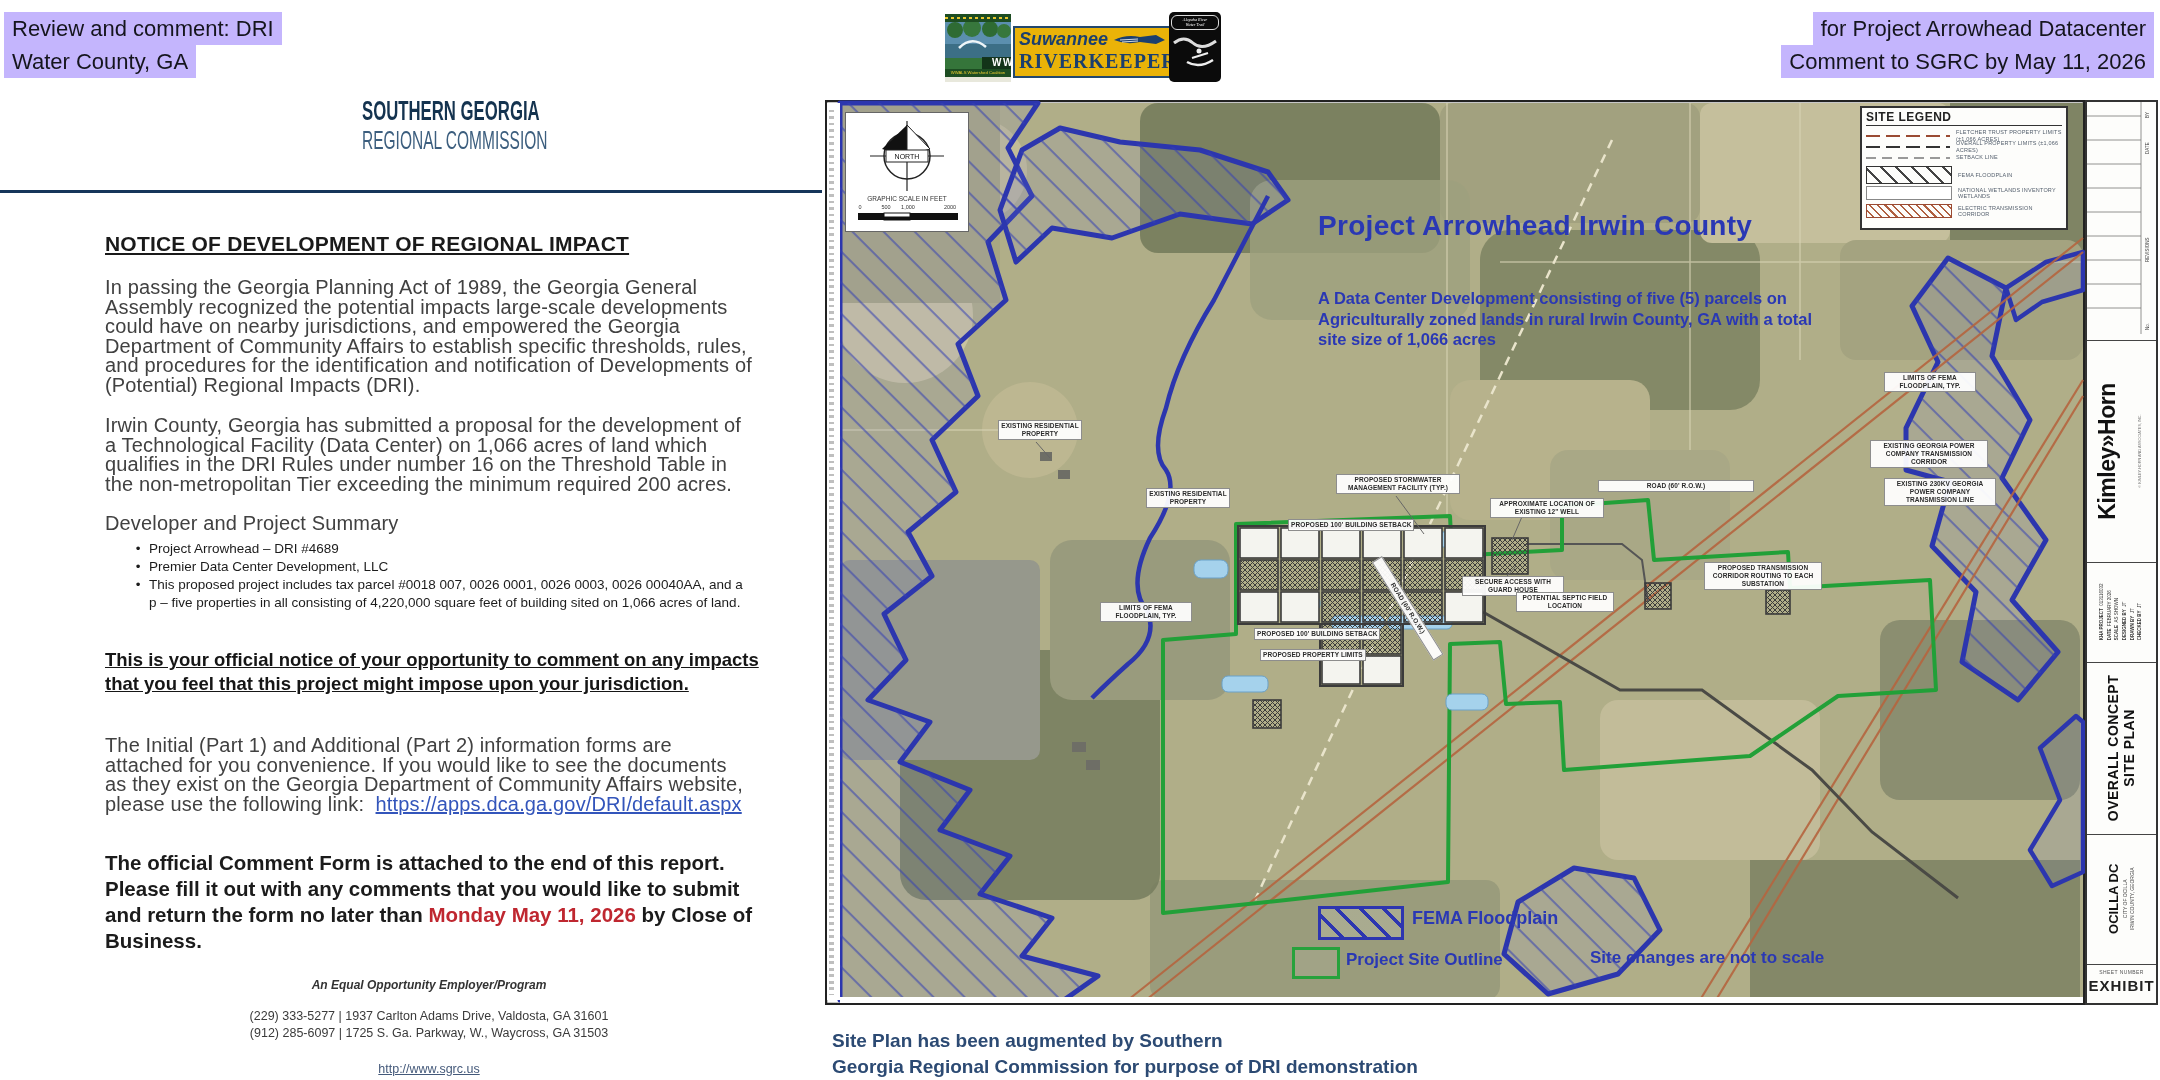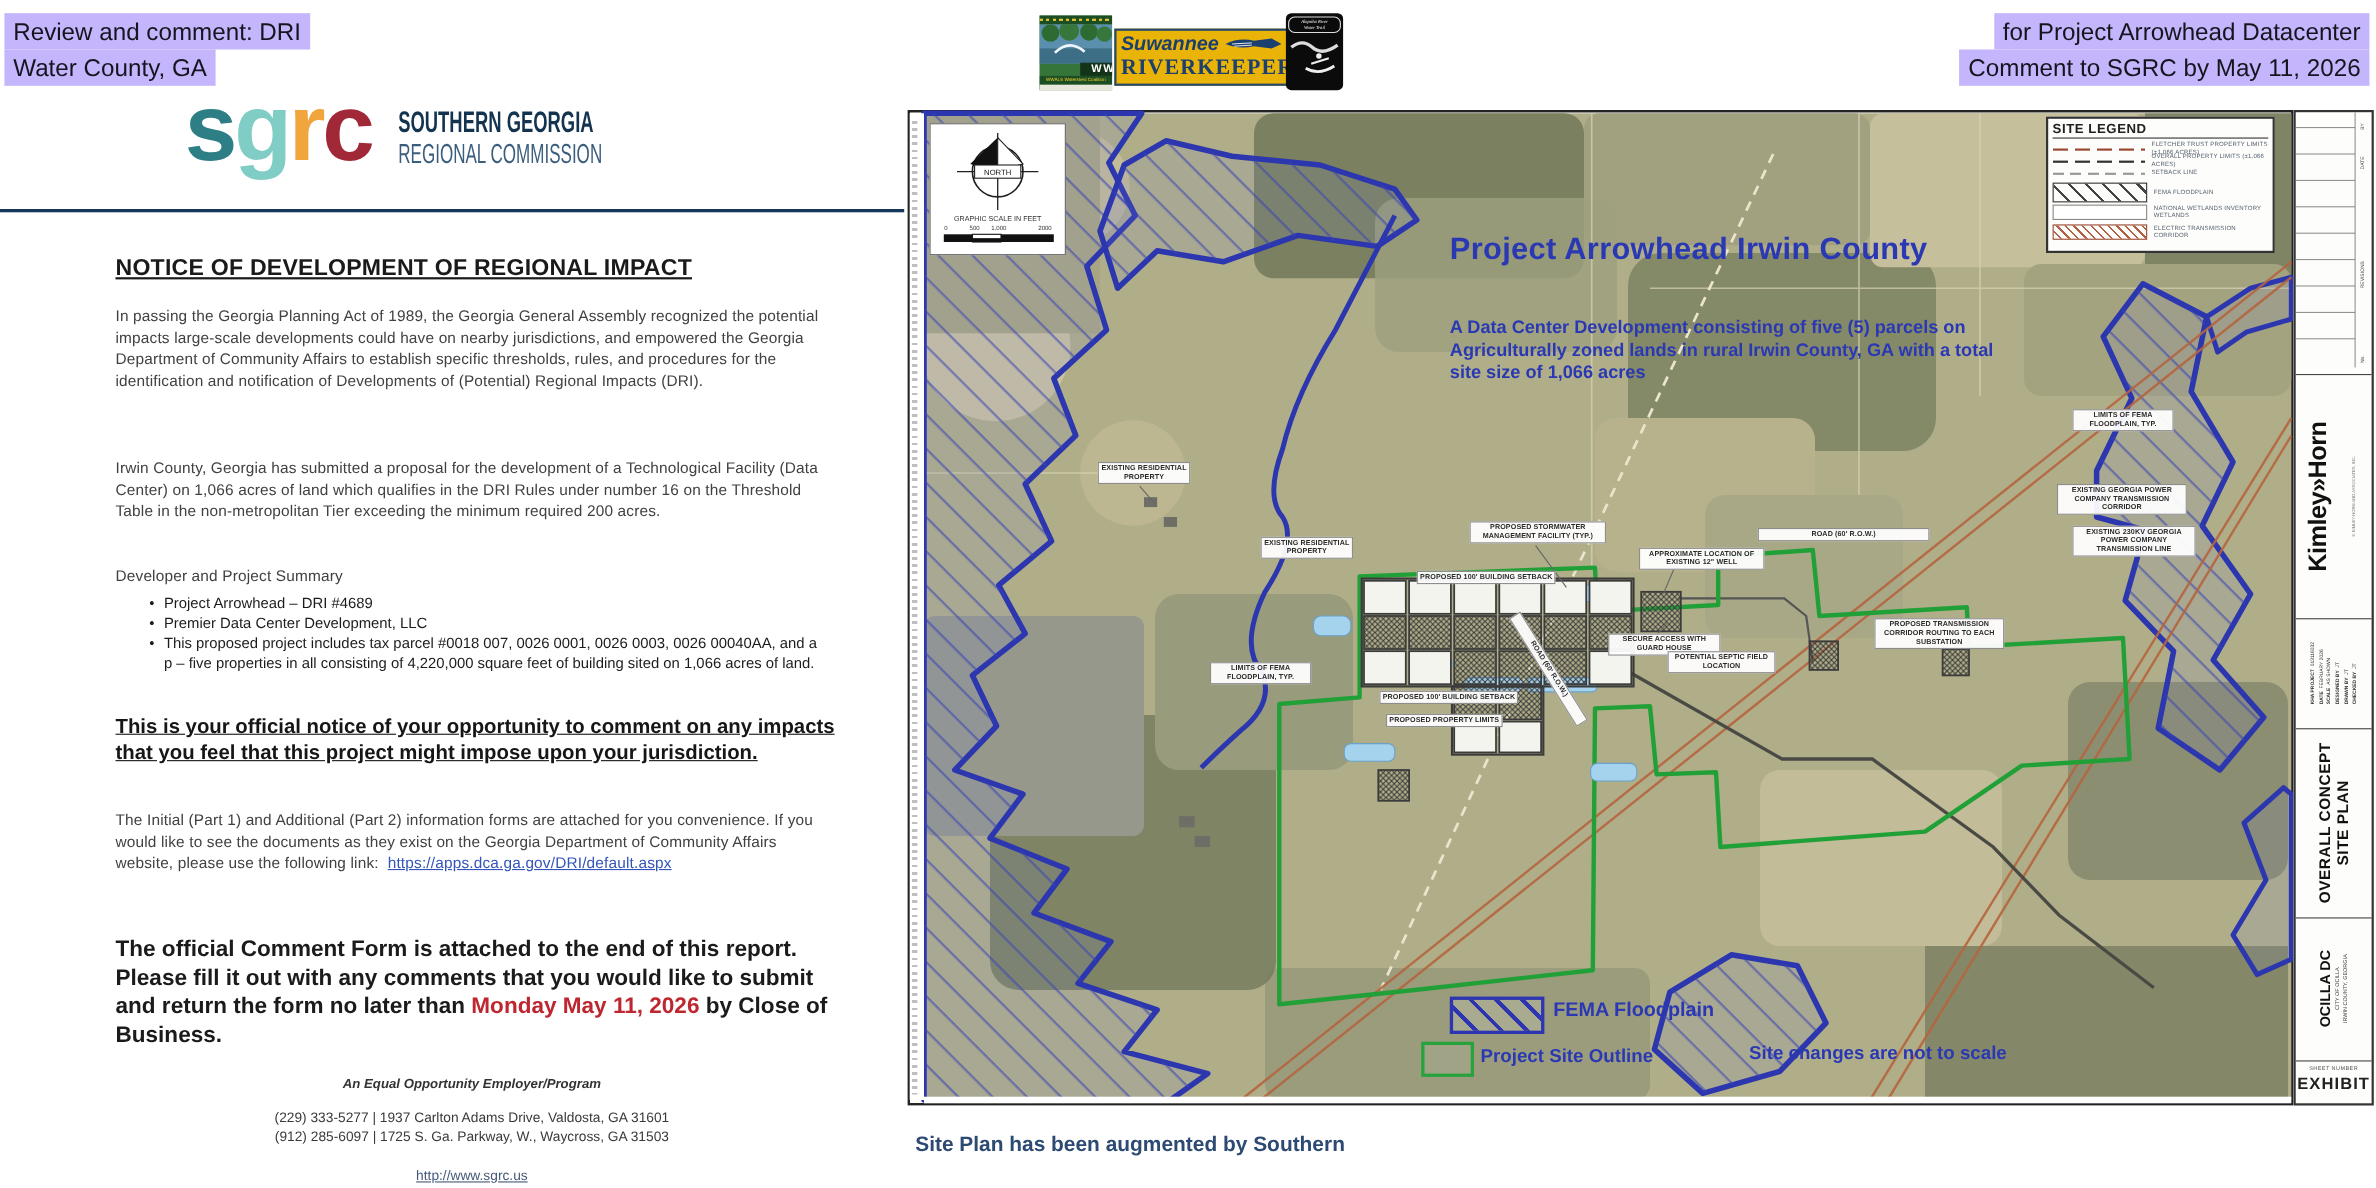--- a/index.html
+++ b/index.html
@@ -1,20 +1,20 @@
 <!DOCTYPE html>
 <html><head>
 <meta charset="utf-8">
 <style>
   html,body{margin:0;padding:0;background:#fff;}
   #page{position:relative;width:2160px;height:1080px;background:#fff;overflow:hidden;
         font-family:"Liberation Sans",sans-serif;}
   .abs{position:absolute;}
   .hl{background:#c4b5fd;padding:1px 8px;display:inline-block;color:#15151d;}
-  .doc{color:#414141;font-size:14px;line-height:19.5px;letter-spacing:.15px;}
+  .doc{color:#414141;font-size:20px;line-height:19.5px;letter-spacing:.15px;}
   .callout{position:absolute;background:rgba(255,255,255,.94);border:1px solid #8d8d8d;
            color:#2b2b2b;font:600 6.5px/1.25 "Liberation Sans",sans-serif;text-transform:uppercase;
            text-align:center;padding:1px 2px;letter-spacing:.1px;z-index:6;}
   .bluebold{color:#2a38b4;font-weight:bold;}
   .sl-label{font:500 5.5px/1.15 "Liberation Sans",sans-serif;color:#55606e;letter-spacing:.2px;text-transform:uppercase;}
   .tb-divider{position:absolute;left:0;width:100%;border-top:1.5px solid #444;}
   .rot{transform:rotate(-90deg);white-space:nowrap;}
   .leader{stroke:#666;stroke-width:1;}
 </style>
 </head>
@@ -72,25 +72,20 @@
       </div>
       <svg width="52" height="40" style="margin-top:1px;">
         <path d="M5,12 Q15,4 24,12 T47,10" stroke="#ddd" stroke-width="3" fill="none"></path>
         <circle cx="30" cy="20" r="2.5" fill="#eee"></circle>
         <line x1="23" y1="27" x2="39" y2="22" stroke="#eee" stroke-width="2"></line>
         <path d="M18,31 Q30,38 44,29" stroke="#eee" stroke-width="2.5" fill="none"></path>
       </svg>
     </div>
   </div>
 
-  <div class="abs" style="left:168px;top:76px;height:90px;">
-    <span style="font:bold 86px/80px 'Liberation Sans',sans-serif;letter-spacing:-3px;">
-      <span style="color:#2e7e86;">s</span><span style="color:#7fcdc4;">g</span><span style="color:#f0a63c;">r</span><span style="color:#a02837;">c</span>
-    </span>
-  </div>
   <div class="abs" style="left:362px;top:96px;">
     <div style="font:bold 27px/30px 'Liberation Sans',sans-serif;color:#14334f;transform:scaleX(.62);transform-origin:left;white-space:nowrap;">SOUTHERN GEORGIA</div>
     <div style="font:400 25px/28px 'Liberation Sans',sans-serif;color:#3c5e7e;transform:scaleX(.62);transform-origin:left;white-space:nowrap;">REGIONAL COMMISSION</div>
   </div>
   <div class="abs" style="left:0;top:190px;width:822px;height:3px;background:#16355a;"></div>
 
   <div class="abs" style="left:105px;top:232px;font:bold 21px 'Liberation Sans',sans-serif;color:#1a1a1a;text-decoration:underline;letter-spacing:.2px;">NOTICE OF DEVELOPMENT OF REGIONAL IMPACT</div>
 
   <div class="abs doc" style="left:105px;top:278px;width:648px;">In passing the Georgia Planning Act of 1989, the Georgia General Assembly recognized the potential impacts large-scale developments could have on nearby jurisdictions, and empowered the Georgia Department of Community Affairs to establish specific thresholds, rules, and procedures for the identification and notification of Developments of (Potential) Regional Impacts (DRI).</div>
 
@@ -404,15 +399,16 @@
     <div class="tb-divider" style="top:862px;"></div>
 
     <div class="abs" style="left:0;top:862px;width:69px;height:39px;text-align:center;">
       <div style="font:5px 'Liberation Sans',sans-serif;color:#555;margin-top:5px;letter-spacing:.4px;">SHEET NUMBER</div>
       <div style="font:bold 15px 'Liberation Sans',sans-serif;color:#222;margin-top:2px;letter-spacing:1px;">EXHIBIT</div>
     </div>
   </div>
 
   <div class="abs" style="left:832px;top:1028px;font:bold 19px/26px 'Liberation Sans',sans-serif;color:#2c4a73;">
     <div>Site Plan has been augmented by Southern</div>
+    <div>Georgia Regional Commission for purpose of DRI demonstration</div>
   </div>
 
 </div>
 
 </body></html>

